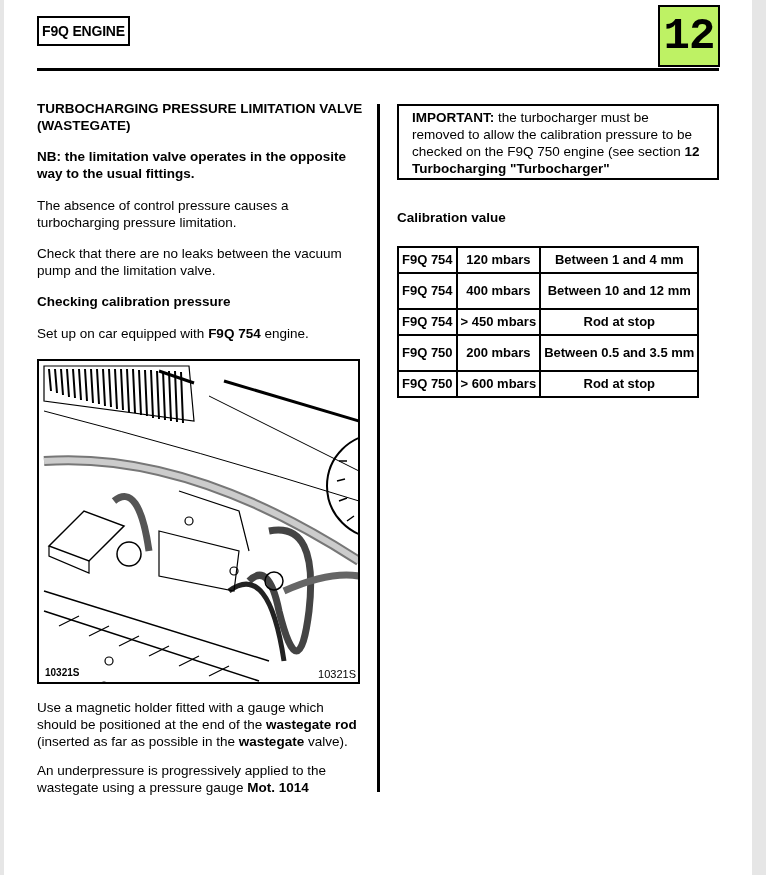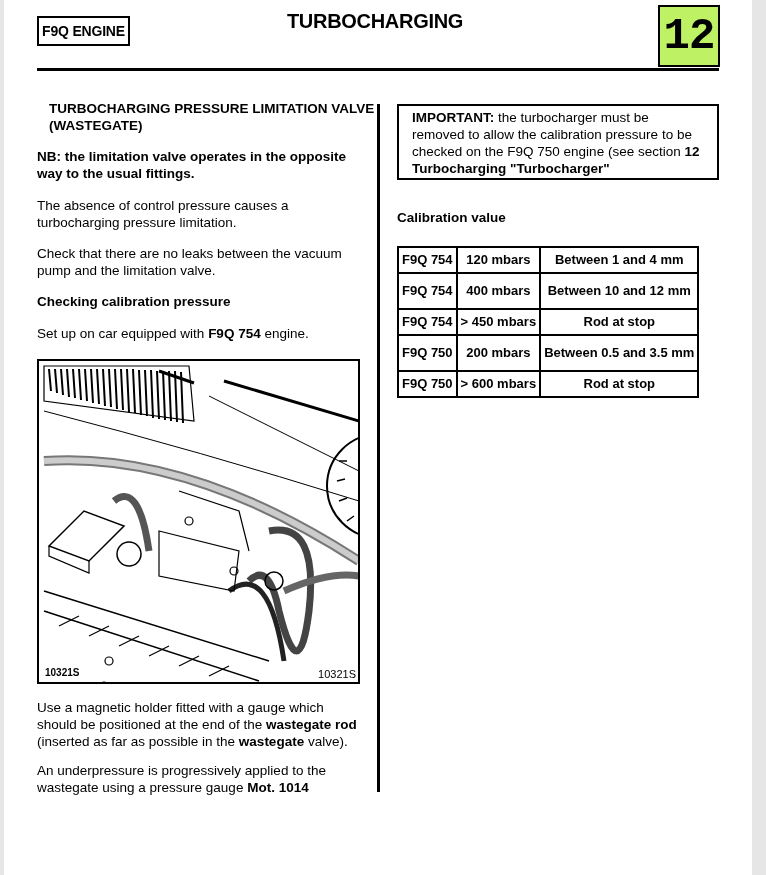--- a/index.html
+++ b/index.html
@@ -65,27 +65,26 @@
     tr.r1 td { height:24px; }
     tr.r2 td { height:34px; }
   </style>
 </head>
 <body>
 
 <div class="page"></div>
 
 <div class="engine-box">F9Q ENGINE</div>
 <div class="title">
-  <div class="t1">TURBOCHARGING</div>
 </div>
 <div class="section-num" style="background: #bef264; font-family: Liberation Mono, monospace;">12</div>
 <div class="rule"></div>
 <div class="vdivider"></div>
 
-<div class="blk" style="top:100px;font-weight:bold;margin-left:12px;">TURBOCHARGING PRESSURE LIMITATION VALVE (WASTEGATE)</div>
+<div class="blk" style="top:100px;font-weight:bold;">TURBOCHARGING PRESSURE LIMITATION VALVE (WASTEGATE)</div>
 <div class="blk" style="top:148px;font-weight:bold;">NB: the limitation valve operates in the opposite way to the usual fittings.</div>
 <div class="blk" style="top:197px;">The absence of control pressure causes a turbocharging pressure limitation.</div>
 <div class="blk" style="top:245px;">Check that there are no leaks between the vacuum pump and the limitation valve.</div>
 <div class="blk" style="top:293px;font-weight:bold;">Checking calibration pressure</div>
 <div class="blk" style="top:325px;"><span>Set up on car equipped with </span><b>F9Q 754</b><span> engine.</span></div>
 
 <div class="figure">
   <svg width="323" height="325" viewBox="0 0 323 325">
     <g fill="none" stroke="#000" stroke-width="1.2">
 

